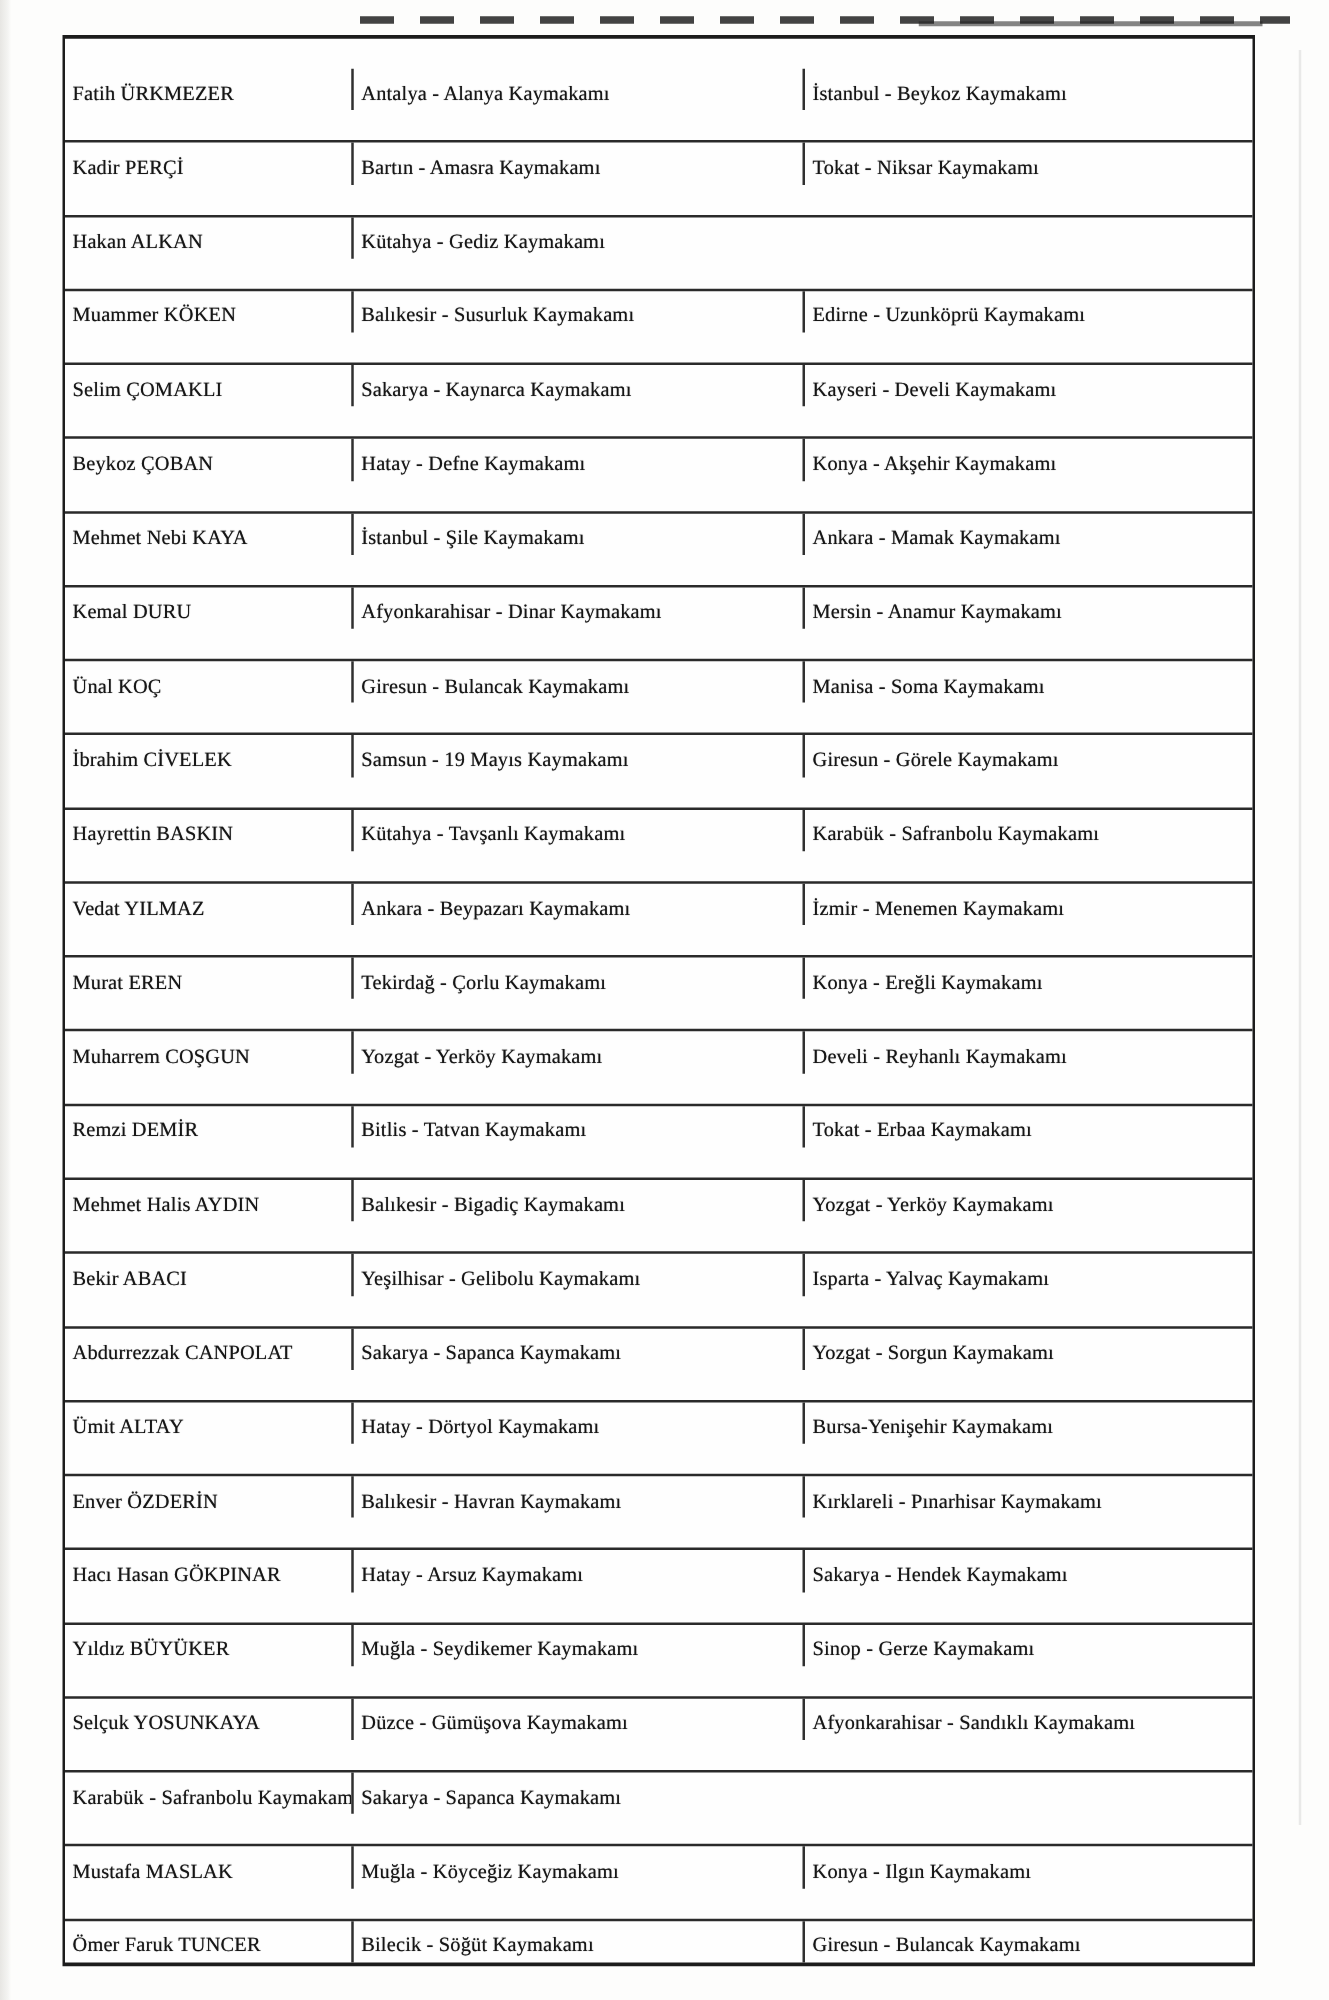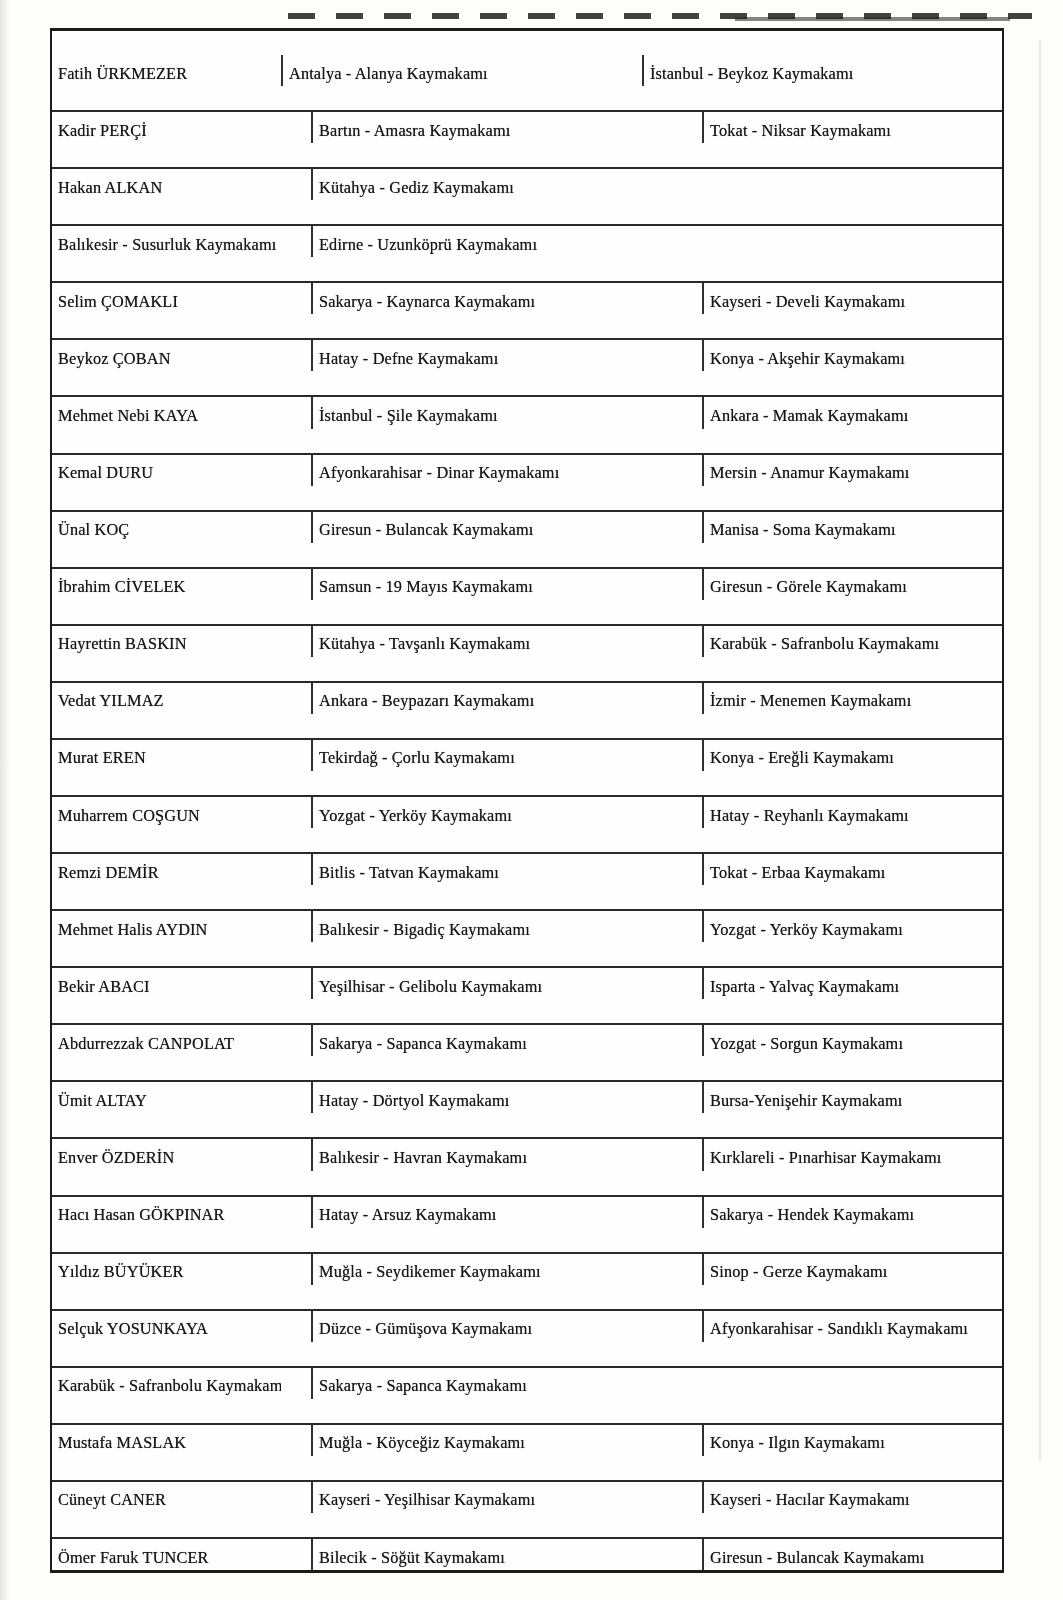--- a/index.html
+++ b/index.html
@@ -46,21 +46,21 @@
     border-top-width:3px;border-bottom-width:3px;
     display:flex;flex-direction:column;
     background:#fefefe;
   }
   .row{
     flex:1;display:grid;
     grid-template-columns:229px 361px 1fr;
     min-height:0;
     margin-top:24px;
   }
-  .row + .row{border-top:2.2px solid var(--line);gap:30px;}
+  .row + .row{border-top:2.2px solid var(--line);}
   .cell{
     display:flex;align-items:center;
     box-sizing:border-box;
     padding:6px 4px 0 6px;
     font-size:16.3px;
     letter-spacing:.15px;
     color:var(--ink);
     text-shadow:0 0 .7px rgba(20,20,20,.7);
     white-space:nowrap;overflow:hidden;
   }
@@ -96,20 +96,21 @@
     <div class="cell">Bartın - Amasra Kaymakamı</div>
     <div class="cell">Tokat - Niksar Kaymakamı</div>
   </div>
 
   <div class="row">
     <div class="cell">Hakan ALKAN</div>
     <div class="cell">Kütahya - Gediz Kaymakamı</div>
   </div>
 
   <div class="row">
+    <div class="cell">Muammer KÖKEN</div>
     <div class="cell">Balıkesir - Susurluk Kaymakamı</div>
     <div class="cell">Edirne - Uzunköprü Kaymakamı</div>
   </div>
 
   <div class="row">
     <div class="cell">Selim ÇOMAKLI</div>
     <div class="cell">Sakarya - Kaynarca Kaymakamı</div>
     <div class="cell">Kayseri - Develi Kaymakamı</div>
   </div>
 
@@ -157,21 +158,21 @@
 
   <div class="row">
     <div class="cell">Murat EREN</div>
     <div class="cell">Tekirdağ - Çorlu Kaymakamı</div>
     <div class="cell">Konya - Ereğli Kaymakamı</div>
   </div>
 
   <div class="row">
     <div class="cell">Muharrem COŞGUN</div>
     <div class="cell">Yozgat - Yerköy Kaymakamı</div>
-    <div class="cell">Hatay - Reyhanlı Kaymakamı</div>
+    <div class="cell">Develi - Reyhanlı Kaymakamı</div>
   </div>
 
   <div class="row">
     <div class="cell">Remzi DEMİR</div>
     <div class="cell">Bitlis - Tatvan Kaymakamı</div>
     <div class="cell">Tokat - Erbaa Kaymakamı</div>
   </div>
 
   <div class="row">
     <div class="cell">Mehmet Halis AYDIN</div>
@@ -225,25 +226,20 @@
     <div class="cell">Karabük - Safranbolu Kaymakamı</div>
     <div class="cell">Sakarya - Sapanca Kaymakamı</div>
   </div>
 
   <div class="row">
     <div class="cell">Mustafa MASLAK</div>
     <div class="cell">Muğla - Köyceğiz Kaymakamı</div>
     <div class="cell">Konya - Ilgın Kaymakamı</div>
   </div>
 
-  <div class="row">
-    <div class="cell">Cüneyt CANER</div>
-    <div class="cell">Kayseri - Yeşilhisar Kaymakamı</div>
-    <div class="cell">Kayseri - Hacılar Kaymakamı</div>
-  </div>
 
   <div class="row">
     <div class="cell">Ömer Faruk TUNCER</div>
     <div class="cell">Bilecik - Söğüt Kaymakamı</div>
     <div class="cell">Giresun - Bulancak Kaymakamı</div>
   </div>
 </div>
 </div>
 
 </body></html>

